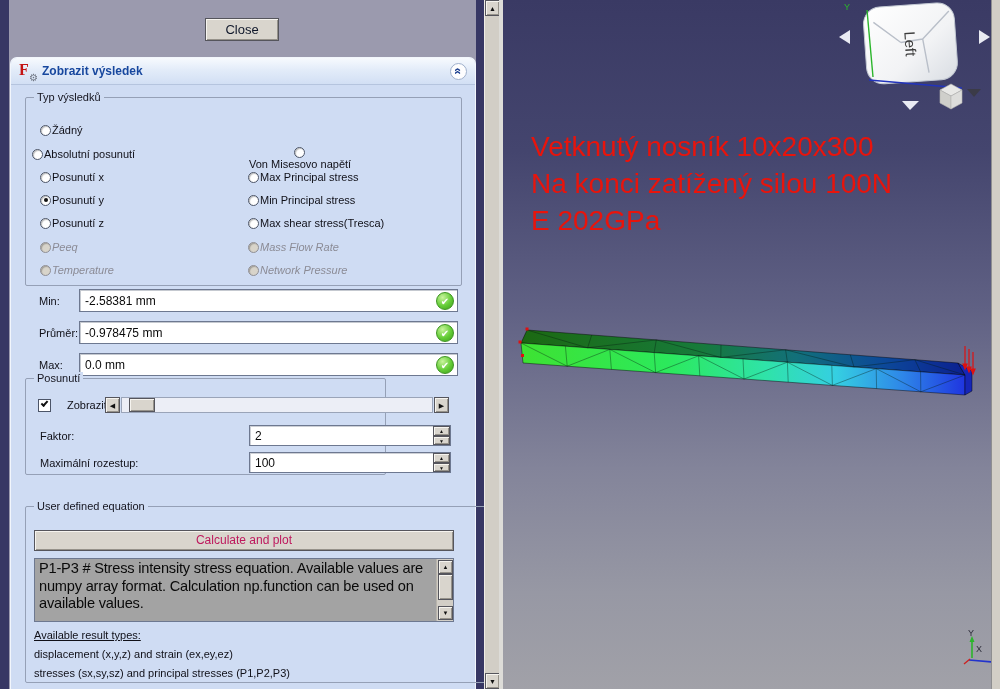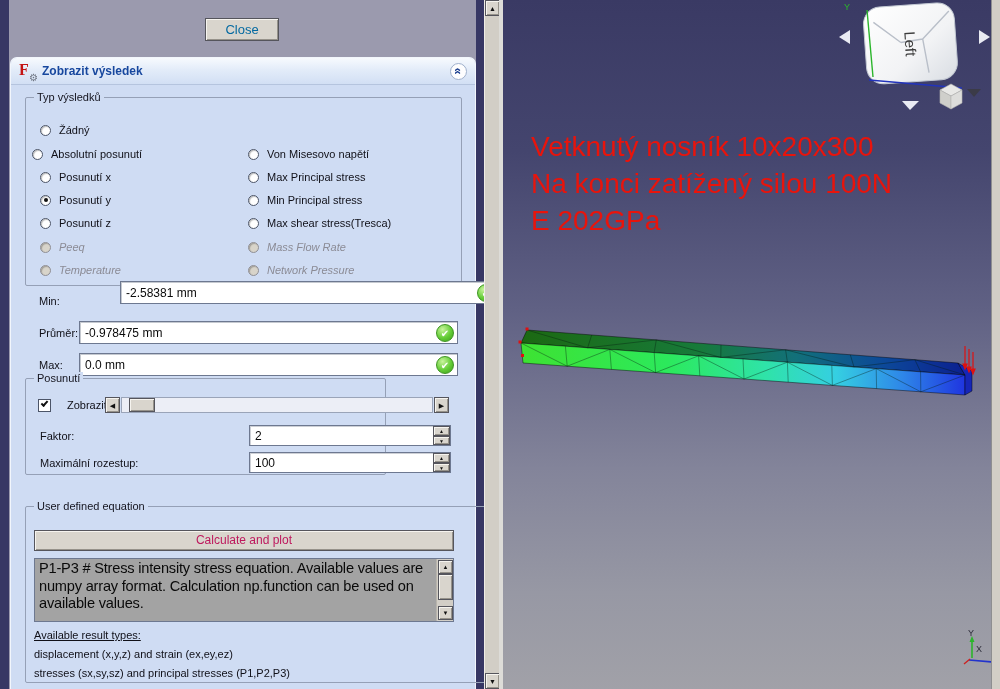--- a/index.html
+++ b/index.html
@@ -10,21 +10,21 @@
   
   .edge-dark { position:absolute; top:0; height:689px; background:#373764; }
   .vscroll { position:absolute; top:0; height:689px; width:15px; background:#d2cec6; border-left:1px solid #efece6; }
   .vscroll .sb-btn { position:absolute; left:0; width:15px; height:16px; font-size:7px; line-height:15px; text-align:center; color:#111; }
   .win-btn { background:#d9d5cd; border:1px solid #55555c;
     box-shadow: inset 1px 1px 0 #f6f4ef, inset -1px -1px 0 #96928a; cursor:default; }
   .viewport-border { position:absolute; top:0; height:689px; background:#dddcd8; }
 
   
   #close-btn { position:absolute; left:205px; top:18px; width:74px; height:23px;
-    font-size:13px; color:#0369a1; text-align:center; line-height:21px;
+    font-size:13px; color:#0f172a; text-align:center; line-height:21px;
     font-family:"Liberation Sans",sans-serif; }
 
   
   #panel { position:absolute; left:10px; top:57px; width:466px; height:632px;
     background:#cfdcf3; border:1px solid #f2f6fc; border-bottom:none; border-radius:7px 7px 0 0; }
   #panel-header { position:relative; height:27px; border-radius:6px 6px 0 0;
     background:linear-gradient(180deg,#f7fafe 0%,#e3ecf9 45%,#d2dff4 100%);
     border-bottom:1px solid #b5c4de; display:flex; align-items:center; padding:0 8px; }
   #panel-logo { position:relative; width:17px; height:17px; margin-right:6px; }
   #panel-logo .logo-f { position:absolute; left:0; top:-2px; color:#c41414; font-weight:bold;
@@ -40,21 +40,21 @@
   .groupbox { position:absolute; border:1px solid #95a0b6; border-radius:2px; }
   .groupbox > .gb-label { position:absolute; top:-7px; left:8px; background:#cfdcf3;
     padding:0 3px; font-size:11px; color:#14141e; line-height:12px; }
 
   
   .radio-row { position:absolute; display:flex; align-items:center; height:14px; }
   .radio { width:11px; height:11px; border-radius:50%; background:#fff;
     border:1px solid #4c5568; box-shadow: inset 1px 1px 1px rgba(0,0,0,.25); position:relative; flex:none; }
   .radio.checked::after { content:""; position:absolute; left:2.5px; top:2.5px; width:4px; height:4px;
     border-radius:50%; background:#111; }
-  .radio-row .rlabel { margin-left:8px; font-size:11px; color:#101018; white-space:nowrap; }
+  .radio-row .rlabel { margin-left:1px; font-size:11px; color:#101018; white-space:nowrap; }
   .radio-row.disabled .radio { background:#d8d4ca; border-color:#8f8f96; }
   .radio-row.disabled .rlabel { color:#8b8b95;font-style:italic; }
 
   
   .stat-label { position:absolute; left:28px; font-size:11px; color:#101018; }
   .stat-field { position:absolute; left:68px; width:379px; height:23px; background:#fff;
     border:1px solid #6d7890; box-shadow: inset 1px 1px 0 rgba(90,100,120,.35); }
   .stat-field .val { position:absolute; left:5px; top:4px; font-size:12px; color:#0a0a0a; }
   .ok-badge { position:absolute; right:3px; top:2px; width:18px; height:18px; border-radius:50%;
     background:radial-gradient(circle at 35% 28%, #c8f49c, #63cc36 55%, #3f9e1c);
@@ -140,21 +140,21 @@
         </div>
       <div class="radio-row disabled" style="left:14px; top:142px;">
         <span class="radio"></span>
         <span class="rlabel">Peeq</span>
         </div>
       <div class="radio-row disabled" style="left:14px; top:165px;">
         <span class="radio"></span>
         <span class="rlabel">Temperature</span>
         </div>
 
-      <div class="radio-row" style="left:222px; top:49px;">
+      <div class="radio-row" style="left:222px; top:49px;flex-direction:column;">
         <span class="radio"></span>
         <span class="rlabel">Von Misesovo napětí</span>
         </div>
       <div class="radio-row" style="left:222px; top:72px;">
         <span class="radio"></span>
         <span class="rlabel">Max Principal stress</span>
         </div>
       <div class="radio-row" style="left:222px; top:95px;">
         <span class="radio"></span>
         <span class="rlabel">Min Principal stress</span>
@@ -167,21 +167,21 @@
         <span class="radio"></span>
         <span class="rlabel">Mass Flow Rate</span>
         </div>
       <div class="radio-row disabled" style="left:222px; top:165px;">
         <span class="radio"></span>
         <span class="rlabel">Network Pressure</span>
         </div>
     </div>
 
     <span class="stat-label" style="top:237px;">Min:</span>
-    <div class="stat-field" style="top:223px;margin-left:41px;">
+    <div class="stat-field" style="top:231px;">
       <span class="val">-2.58381 mm</span>
       <span class="ok-badge">✔</span>
     </div>
     <span class="stat-label" style="top:269px;">Průměr:</span>
     <div class="stat-field" style="top:263px;">
       <span class="val">-0.978475 mm</span>
       <span class="ok-badge">✔</span>
     </div>
     <span class="stat-label" style="top:301px;">Max:</span>
     <div class="stat-field" style="top:295px;">

